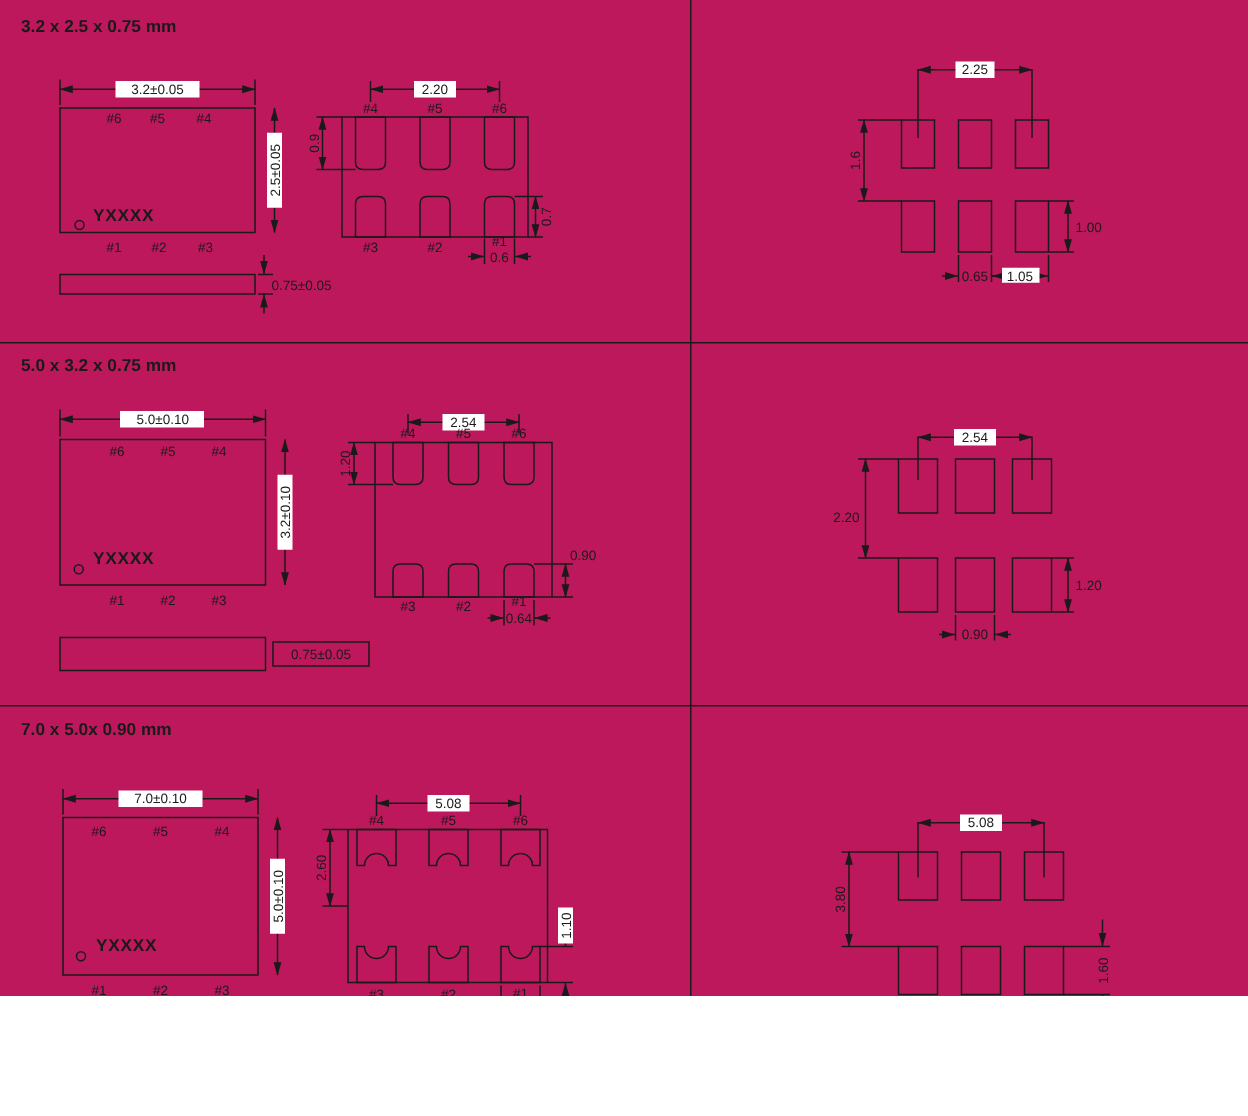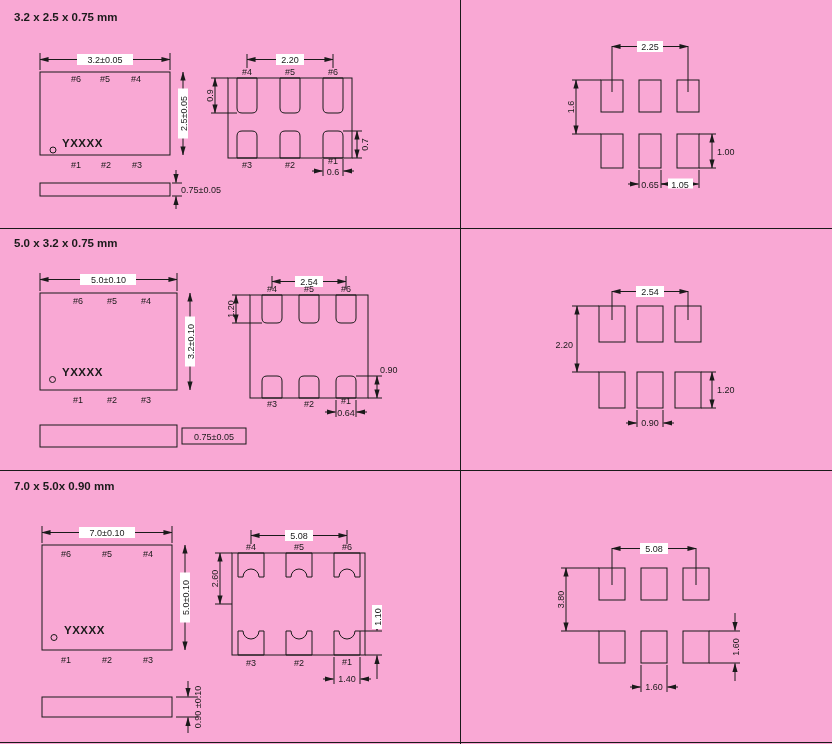--- a/index.html
+++ b/index.html
@@ -1,16 +1,16 @@
 <!DOCTYPE html>
 <html><head>
 <meta charset="utf-8">
 <style>
   html,body{margin:0;padding:0;background:#ffffff;}
-  .sheet{width:832px;height:744px;background:#f9a8d4;position:relative;overflow:hidden;}
+  .sheet{width:832px;height:664px;background:#be185d;position:relative;overflow:hidden;}
   svg{display:block;}
   .ln{stroke:#1a1a1a;stroke-width:1;fill:none;}
   .shape{stroke:#1a1a1a;stroke-width:1;fill:none;}
   .wbg{fill:#ffffff;stroke:none;}
   text{fill:#1a1a1a;font-family:"Liberation Sans", sans-serif;stroke:none;}
   .dim{font-size:9px;}
   .pin{font-size:9px;}
   .title{font-size:11.5px;font-weight:bold;}
   .mark{font-size:11.5px;font-weight:bold;letter-spacing:.5px;}
 </style>

